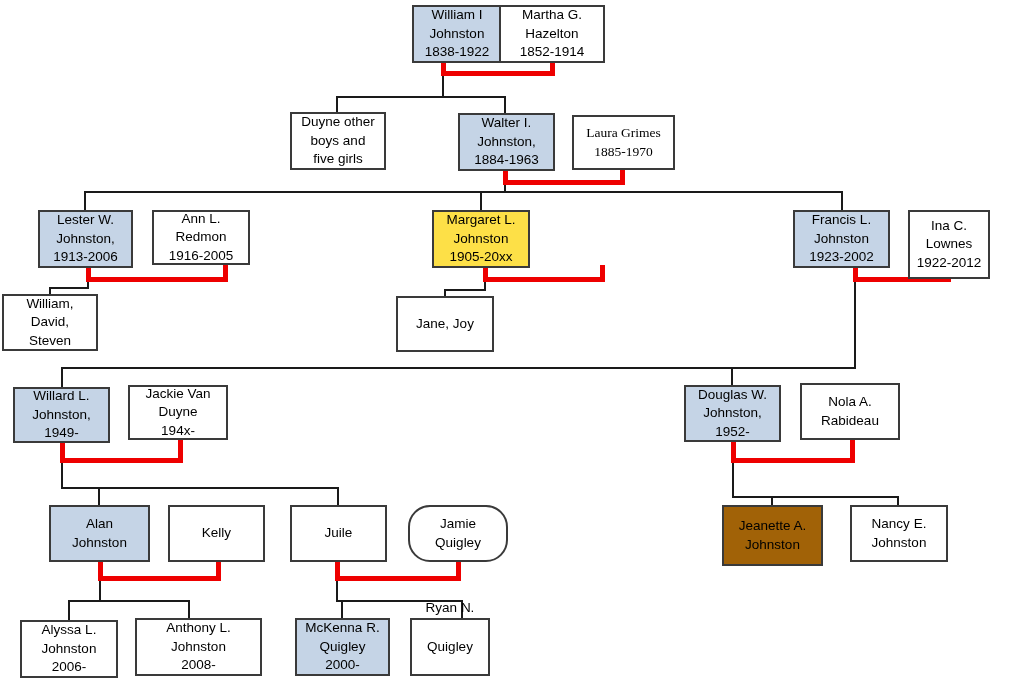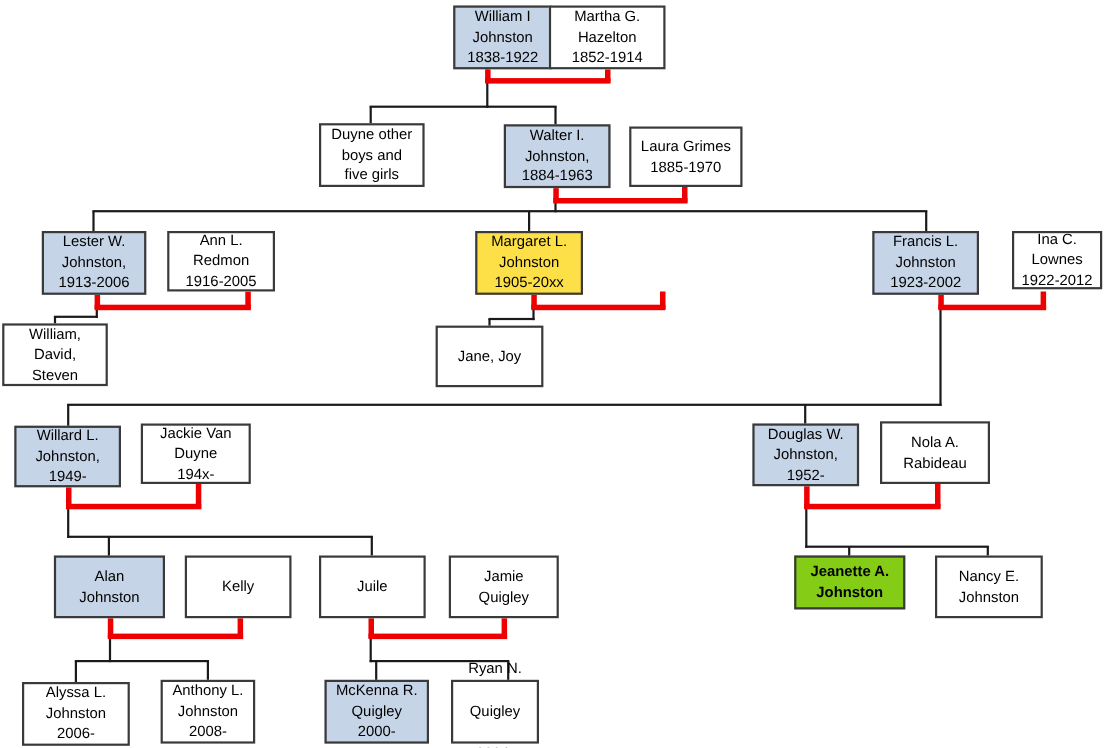--- a/index.html
+++ b/index.html
@@ -108,21 +108,21 @@
     <div class="node" style="left: 290px; top: 112px; width: 96px; height: 58px; border-color: rgb(58, 58, 58); background: rgb(255, 255, 255);">
       <span>Duyne other</span>
       <span>boys and</span>
       <span>five girls</span>
     </div>
     <div class="node" style="left: 458px; top: 113px; width: 97px; height: 58px; border-color: rgb(58, 58, 58); background: rgb(197, 212, 230);">
       <span>Walter I.</span>
       <span>Johnston,</span>
       <span>1884-1963</span>
     </div>
-    <div class="node" style="left: 572px; top: 115px; width: 103px; height: 55px; border-color: rgb(58, 58, 58); background: rgb(255, 255, 255);">
+    <div class="node" style="left: 572px; top: 115px; width: 103px; height: 55px; border-color: rgb(58, 58, 58); background: rgb(255, 255, 255); font-family: Liberation Serif, serif;">
       <span>Laura Grimes</span>
       <span>1885-1970</span>
     </div>
     <div class="node" style="left: 38px; top: 210px; width: 95px; height: 58px; border-color: rgb(58, 58, 58); background: rgb(197, 212, 230);">
       <span>Lester W.</span>
       <span>Johnston,</span>
       <span>1913-2006</span>
     </div>
     <div class="node" style="left: 152px; top: 210px; width: 98px; height: 55px; border-color: rgb(58, 58, 58); background: rgb(255, 255, 255);">
       <span>Ann L.</span>
@@ -132,21 +132,21 @@
     <div class="node" style="left: 432px; top: 210px; width: 98px; height: 58px; border-color: rgb(58, 58, 58); background: #fde047;">
       <span>Margaret L.</span>
       <span>Johnston</span>
       <span>1905-20xx</span>
     </div>
     <div class="node" style="left: 793px; top: 210px; width: 97px; height: 58px; border-color: rgb(58, 58, 58); background: rgb(197, 212, 230);">
       <span>Francis L.</span>
       <span>Johnston</span>
       <span>1923-2002</span>
     </div>
-    <div class="node" style="left: 908px; top: 210px; width: 82px; height: 53px; border-color: rgb(58, 58, 58); background: rgb(255, 255, 255); margin-left: 12px;">
+    <div class="node" style="left: 908px; top: 210px; width: 82px; height: 69px; border-color: rgb(58, 58, 58); background: rgb(255, 255, 255);">
       <span>Ina C.</span>
       <span>Lownes</span>
       <span>1922-2012</span>
     </div>
     <div class="node" style="left: 396px; top: 296px; width: 98px; height: 56px; border-color: rgb(58, 58, 58); background: rgb(255, 255, 255);">
       <span>Jane, Joy</span>
     </div>
     <div class="node" style="left: 2px; top: 294px; width: 96px; height: 57px; border-color: rgb(58, 58, 58); background: rgb(255, 255, 255);">
       <span>William,</span>
       <span>David,</span>
@@ -174,38 +174,38 @@
     <div class="node" style="left: 49px; top: 505px; width: 101px; height: 57px; border-color: rgb(58, 58, 58); background: rgb(197, 212, 230);">
       <span>Alan</span>
       <span>Johnston</span>
     </div>
     <div class="node" style="left: 168px; top: 505px; width: 97px; height: 57px; border-color: rgb(58, 58, 58); background: rgb(255, 255, 255);">
       <span>Kelly</span>
     </div>
     <div class="node" style="left: 290px; top: 505px; width: 97px; height: 57px; border-color: rgb(58, 58, 58); background: rgb(255, 255, 255);">
       <span>Juile</span>
     </div>
-    <div class="node" style="left: 408px; top: 505px; width: 100px; height: 57px; border-color: rgb(58, 58, 58); background: rgb(255, 255, 255);">
+    <div class="node" style="left: 408px; top: 505px; width: 100px; height: 57px; border-color: rgb(58, 58, 58); background: rgb(255, 255, 255); border-radius: 22px;">
       <span>Jamie</span>
       <span>Quigley</span>
     </div>
-    <div class="node" style="left: 722px; top: 505px; width: 101px; height: 49px; border-color: rgb(58, 58, 58); background: #84cc16; font-weight: bold;">
+    <div class="node" style="left: 722px; top: 505px; width: 101px; height: 61px; border-color: rgb(58, 58, 58); background: #a16207;">
       <span>Jeanette A.</span>
       <span>Johnston</span>
     </div>
     <div class="node" style="left: 850px; top: 505px; width: 98px; height: 57px; border-color: rgb(58, 58, 58); background: rgb(255, 255, 255);">
       <span>Nancy E.</span>
       <span>Johnston</span>
     </div>
     <div class="node" style="left: 20px; top: 620px; width: 98px; height: 58px; border-color: rgb(58, 58, 58); background: rgb(255, 255, 255);">
       <span>Alyssa L.</span>
       <span>Johnston</span>
       <span>2006-</span>
     </div>
-    <div class="node" style="left: 146px; top: 618px; width: 86px; height: 58px; border-color: rgb(58, 58, 58); background: rgb(255, 255, 255);">
+    <div class="node" style="left: 135px; top: 618px; width: 127px; height: 58px; border-color: rgb(58, 58, 58); background: rgb(255, 255, 255);">
       <span>Anthony L.</span>
       <span>Johnston</span>
       <span>2008-</span>
     </div>
     <div class="node" style="left: 295px; top: 618px; width: 95px; height: 58px; border-color: rgb(58, 58, 58); background: rgb(197, 212, 230);">
       <span>McKenna R.</span>
       <span>Quigley</span>
       <span>2000-</span>
     </div>
     <div class="node" style="left: 410px; top: 618px; width: 80px; height: 58px; border-color: rgb(58, 58, 58); background: rgb(255, 255, 255); gap: 20px;">

